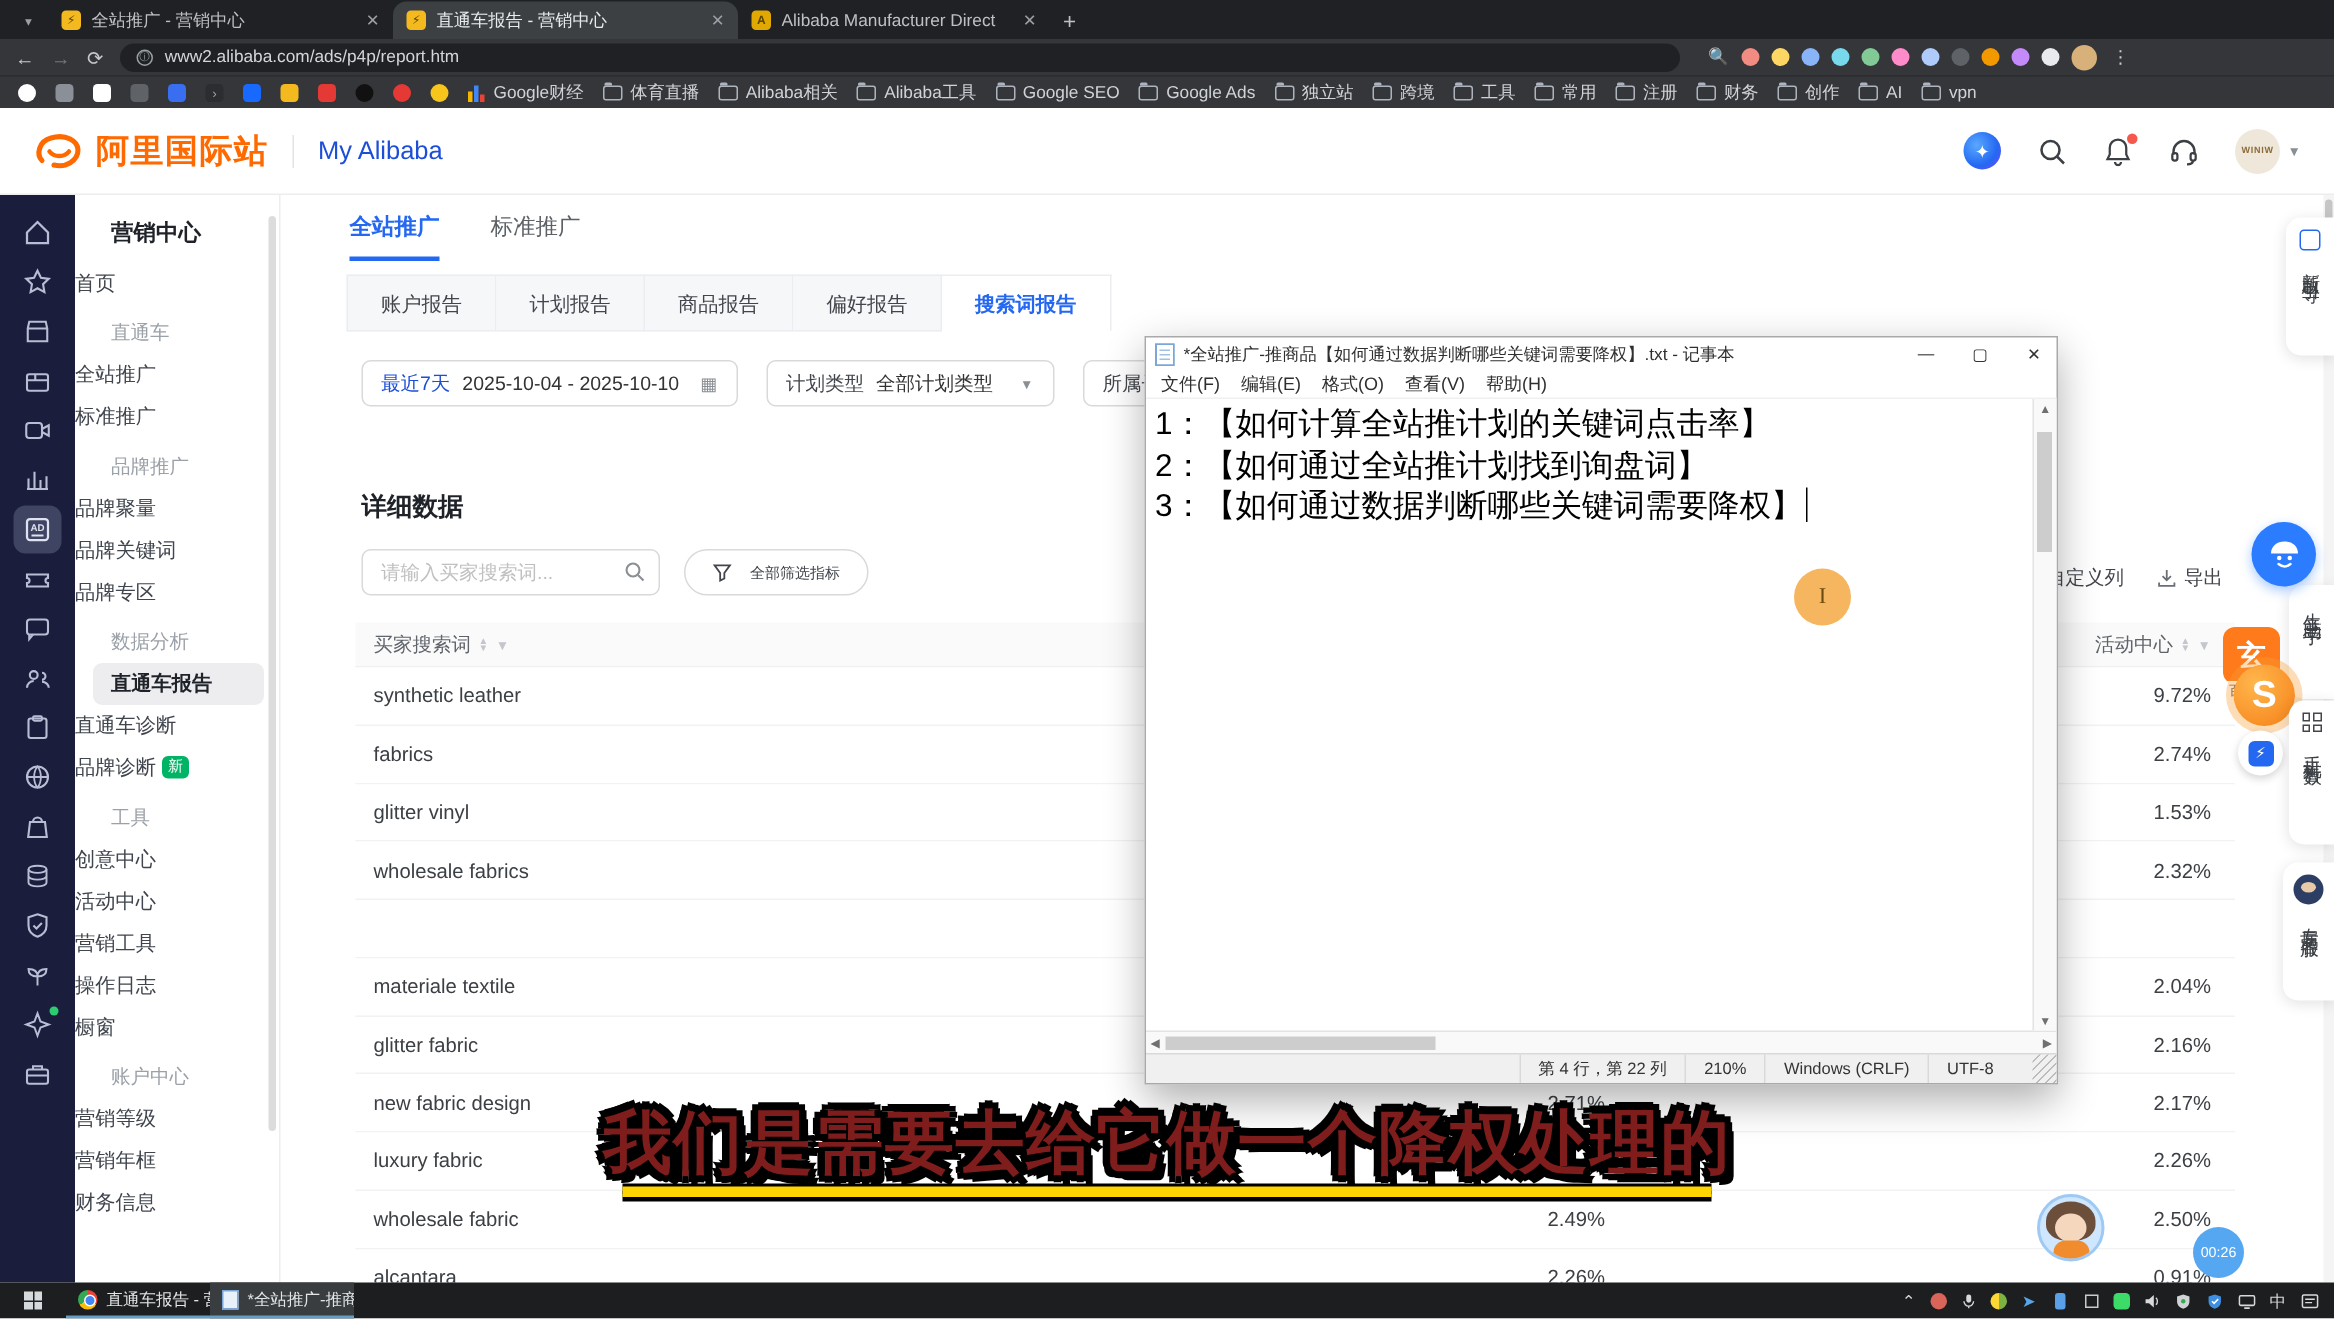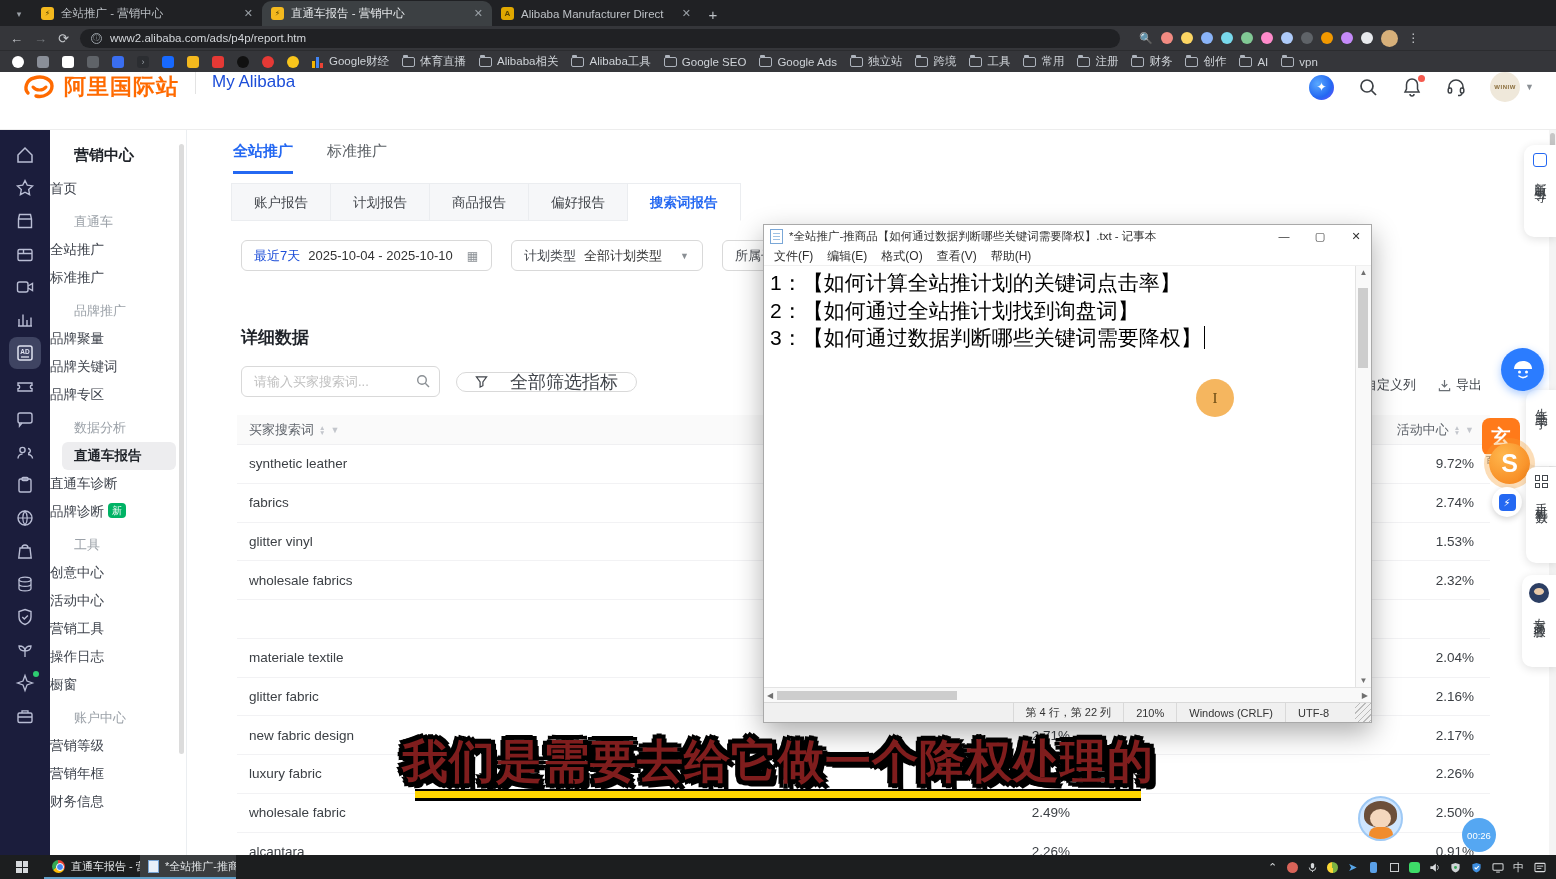--- a/index.html
+++ b/index.html
@@ -27,21 +27,21 @@
   .kebab{color:#c6c9cd;font-size:12px;margin-left:2px}
   .bookbar{position:absolute;top:50px;left:0;right:0;height:22px;background:#35363a;border-top:1px solid #2b2c2f;display:flex;align-items:center;gap:13px;padding:0 12px;font-size:11.5px;color:#cfd3d8}
   .bfav{width:12px;height:12px;border-radius:3px;flex:0 0 12px}
   .bm{display:flex;align-items:center;gap:5px;white-space:nowrap}
   .folder{width:13px;height:10px;border:1px solid #aeb4bd;border-radius:2px;position:relative}
   .folder:before{content:"";position:absolute;top:-3px;left:0;width:5px;height:2px;background:#aeb4bd;border-radius:1px 1px 0 0}
   .chart-ic{width:12px;height:12px;display:flex;align-items:flex-end;gap:1px}
   .chart-ic i{display:block;width:3px;background:#f4b400}.chart-ic i+i{background:#4285f4}
 
   
-  .appheader{position:absolute;top:72px;left:0;right:0;height:58px;background:#fff;border-bottom:1px solid #ededed;display:flex;align-items:flex-start;padding:0 22px;z-index:5}
+  .appheader{position:absolute;top:72px;left:0;right:0;height:58px;background:#fff;border-bottom:1px solid #ededed;display:flex;align-items:center;padding:0 22px;z-index:5}
   .logo{display:flex;align-items:center;gap:8px}
   .logo-mark{width:34px;height:28px}
   .logo-txt{font-size:22px;font-weight:800;color:#ff6a00;letter-spacing:1px}
   .hdr-div{width:1px;height:22px;background:#e3e3e3;margin:0 16px}
   .hdr-title{font-size:17px;color:#1d4ed8}
   .hdr-right{margin-left:auto;display:flex;align-items:center;gap:24px}
   .grad-circ{width:25px;height:25px;border-radius:50%;background:radial-gradient(circle at 35% 35%,#59a9ff,#2468f2 60%,#7b45ff);display:flex;align-items:center;justify-content:center;color:#fff;font-size:12px}
   .hic{width:20px;height:20px;color:#3c4045;position:relative}
   .bell-dot{position:absolute;top:-2px;right:-3px;width:7px;height:7px;border-radius:50%;background:#f5594e}
   .user{display:flex;align-items:center;gap:5px}
@@ -78,21 +78,21 @@
   .fbox .lbl{color:#42464c}
   .fbox .cal{color:#8a8f94;font-size:12px;margin-left:6px}
   .fbox .dd{color:#8a8f94;font-size:9px;margin-left:10px}
   .fbox.partial{width:150px;overflow:hidden}
   .section-title{position:absolute;top:196px;left:54px;font-size:17px;font-weight:700;color:#1f2329}
   .search-row{position:absolute;top:236px;left:54px;display:flex;gap:16px;align-items:center}
   .sbox{position:relative;width:199px}
   .sbox input{width:100%;height:31px;border:1px solid #d9d9d9;border-radius:6px;padding:0 30px 0 12px;font-size:13px;color:#333;outline:none;font-family:inherit}
   .sbox input::placeholder{color:#c0c0c0}
   .sbox .mag{position:absolute;right:10px;top:8px;width:14px;height:14px;color:#8a8f94}
-  .pill{height:20px;border:1px solid #d9d9d9;border-radius:16px;display:flex;align-items:center;gap:22px;padding:0 18px;font-size:18px;color:#42464c;background:#fff}
+  .pill{height:31px;border:1px solid #d9d9d9;border-radius:16px;display:flex;align-items:center;gap:12px;padding:0 18px;font-size:10px;color:#42464c;background:#fff}
   .tools-right{position:absolute;top:246px;right:74px;display:flex;gap:22px;font-size:13px;color:#42464c;align-items:center}
   .tool{display:flex;align-items:center;gap:5px}
   .tool .tic{width:13px;height:13px;color:#6a6f75}
   .dtable{position:absolute;top:285px;left:50px;width:1253px}
   .thead{height:30px;background:#fafafa;display:flex;align-items:center;font-size:13px;color:#5f646b;border-bottom:1px solid #f0f0f2}
   .trow{height:38.75px;display:flex;align-items:center;font-size:13.5px;color:#3c4045;border-bottom:1px solid #f2f2f4;background:#fff}
   .c1{flex:1;padding-left:12px;display:flex;align-items:center;gap:5px}
   .c2{width:180px;text-align:right}
   .c3{width:420px;text-align:right;padding-right:16px}
   .c3h{width:420px;display:flex;justify-content:flex-end;align-items:center;gap:5px;padding-right:16px}

